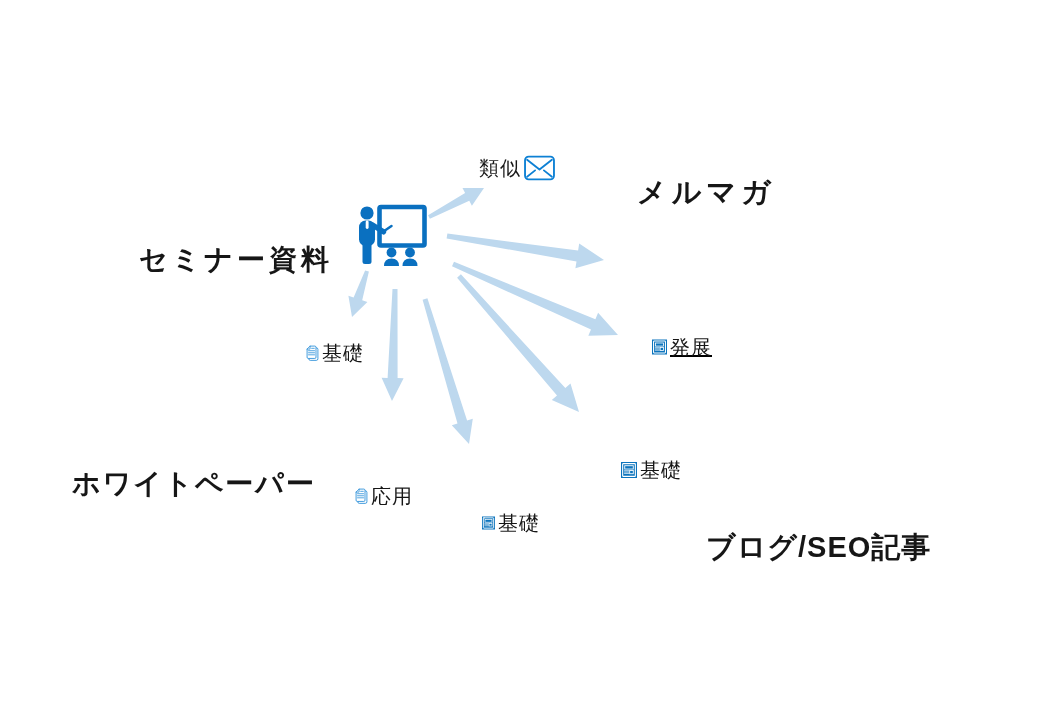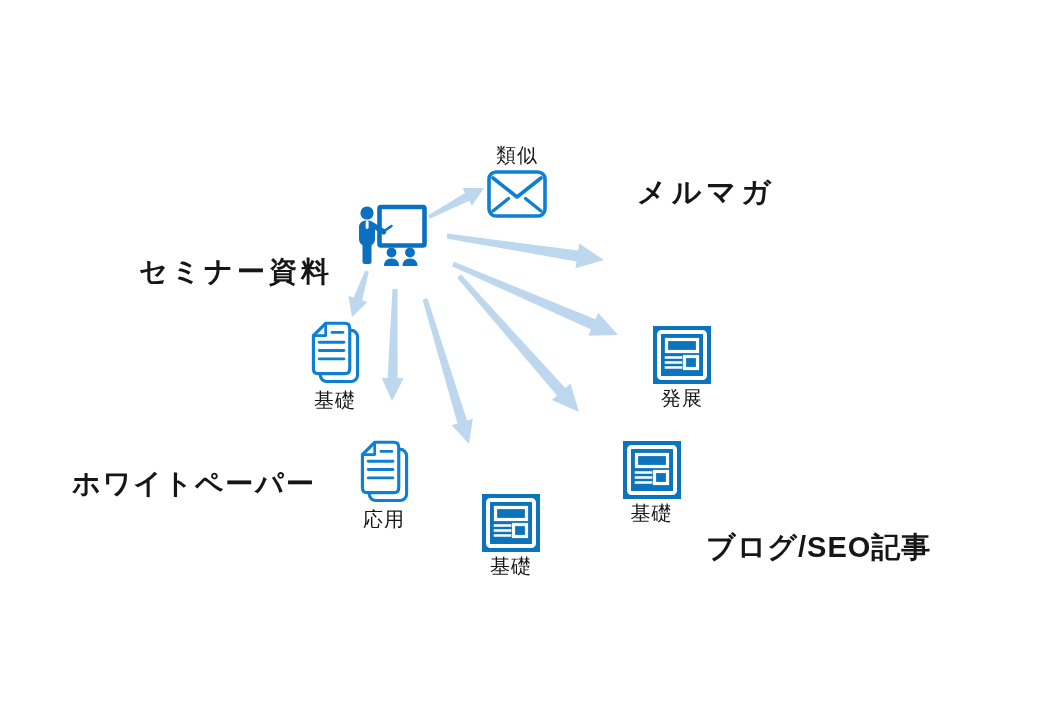--- a/index.html
+++ b/index.html
@@ -7,38 +7,38 @@
     position:relative;width:1040px;height:720px;background:#ffffff;overflow:hidden;
     font-family:"Liberation Sans","DejaVu Sans",sans-serif;
   }
   #arrow-layer{position:absolute;left:0;top:0;width:1040px;height:720px;}
   .defs-holder{position:absolute;width:0;height:0;overflow:hidden;}
 
   .heading{
     position:absolute;font-weight:700;color:var(--text-color,#161616);
     white-space:nowrap;line-height:1.1;margin-top:38px;
   }
-  .h-seminar{left:139px;top:219px;font-size:28px;letter-spacing:4px;}
+  .h-seminar{left:139px;top:207px;font-size:28px;letter-spacing:4px;}
   .h-mailmag{left:637px;top:139px;font-size:29px;letter-spacing:5px;}
   .h-whitepaper{left:72px;top:431px;font-size:28px;letter-spacing:2px;}
   .h-blog{left:706px;top:494px;font-size:29px;letter-spacing:1px;}
 
-  .node{position:absolute;display:flex;flex-direction:column;align-items:center;gap:3px;text-align:center;}
+  .node{position:absolute;display:flex;flex-direction:row;align-items:center;gap:3px;text-align:center;}
   .nlabel{
     font-size:20px;color:var(--text-color,#161616);line-height:1.15;
     white-space:nowrap;letter-spacing:1px;
   }
   .n-presenter{left:352px;top:204px;}
   .n-similar{left:479px;top:144px;width:76px;}
   .n-related{left:604px;top:201px;width:76px;}
-  .n-hatten{left:652px;top:326px;width:60px;}
+  .n-hatten{left:652px;top:318px;width:60px;text-decoration:underline;}
   .n-blog-right{left:621px;top:441px;width:61px;}
   .n-blog-bottom{left:482px;top:494px;width:58px;}
   .n-wp-basic{left:306px;top:321px;width:58px;}
-  .n-wp-advanced{left:355px;top:440px;width:58px;}
+  .n-wp-advanced{left:355px;top:464px;width:58px;}
 
   
   .st {stroke:var(--icon-blue);fill:none;stroke-linecap:round;stroke-linejoin:round;}
   .stf{stroke:var(--icon-blue);fill:#ffffff;stroke-linejoin:round;}
   .stp{stroke:var(--presenter-blue);fill:#ffffff;stroke-linejoin:round;}
   .stpr{stroke:var(--presenter-blue);fill:none;stroke-linecap:round;}
   .fb {fill:var(--presenter-blue);}
   .tile-bg{fill:var(--tile-blue);}
   .sw {stroke:#ffffff;fill:none;stroke-linecap:square;}
 </style>

